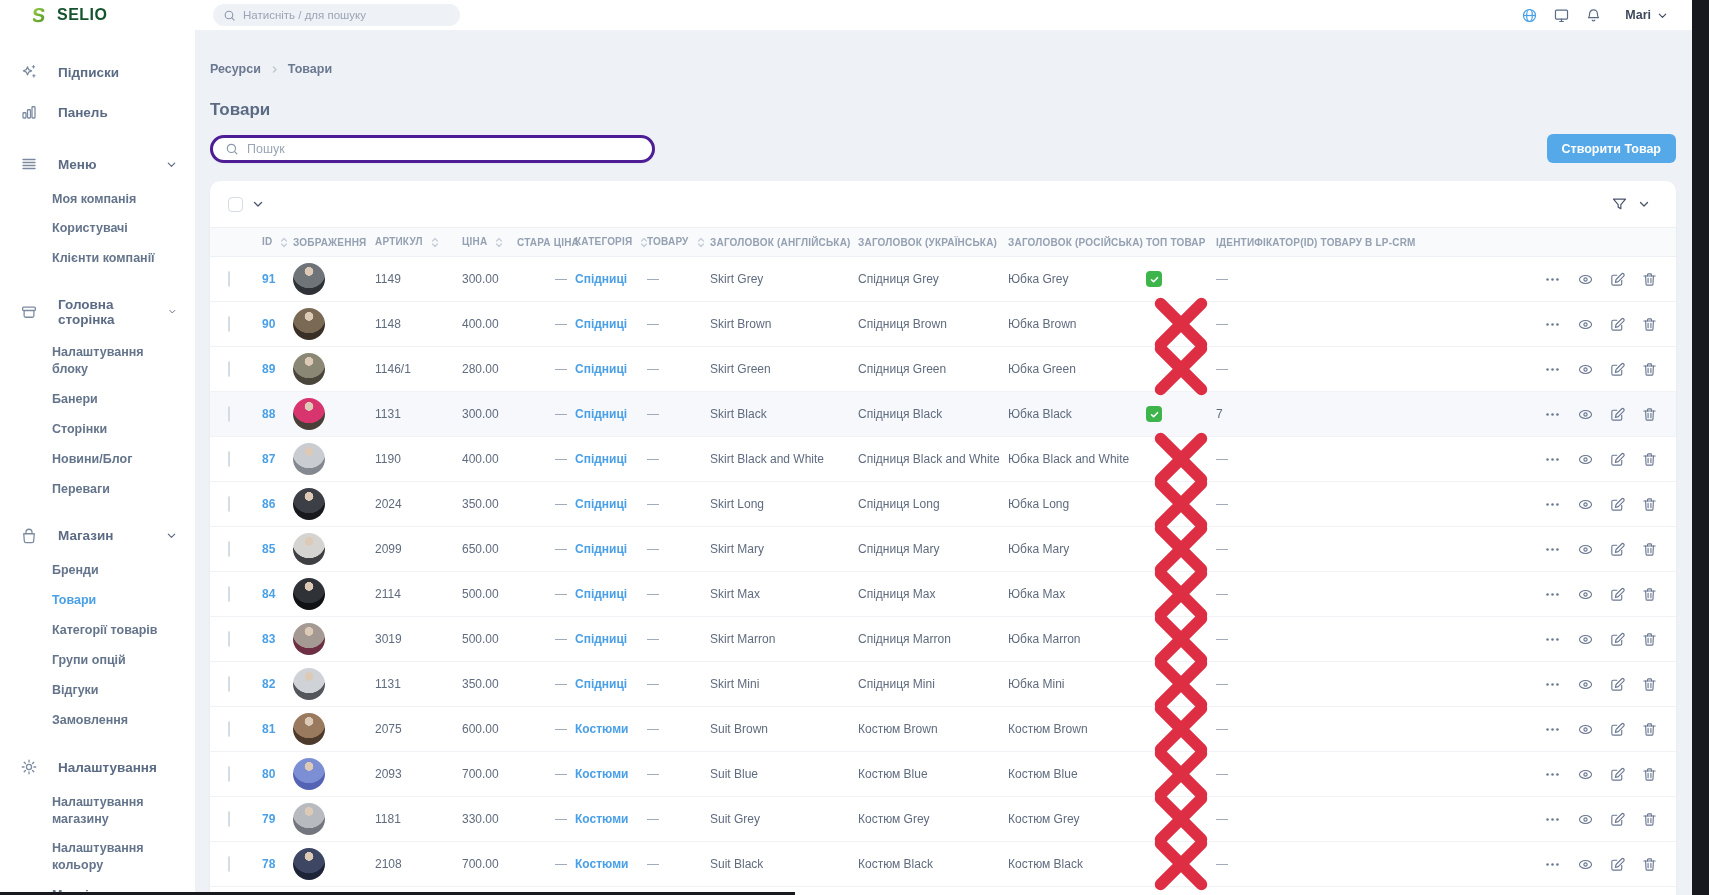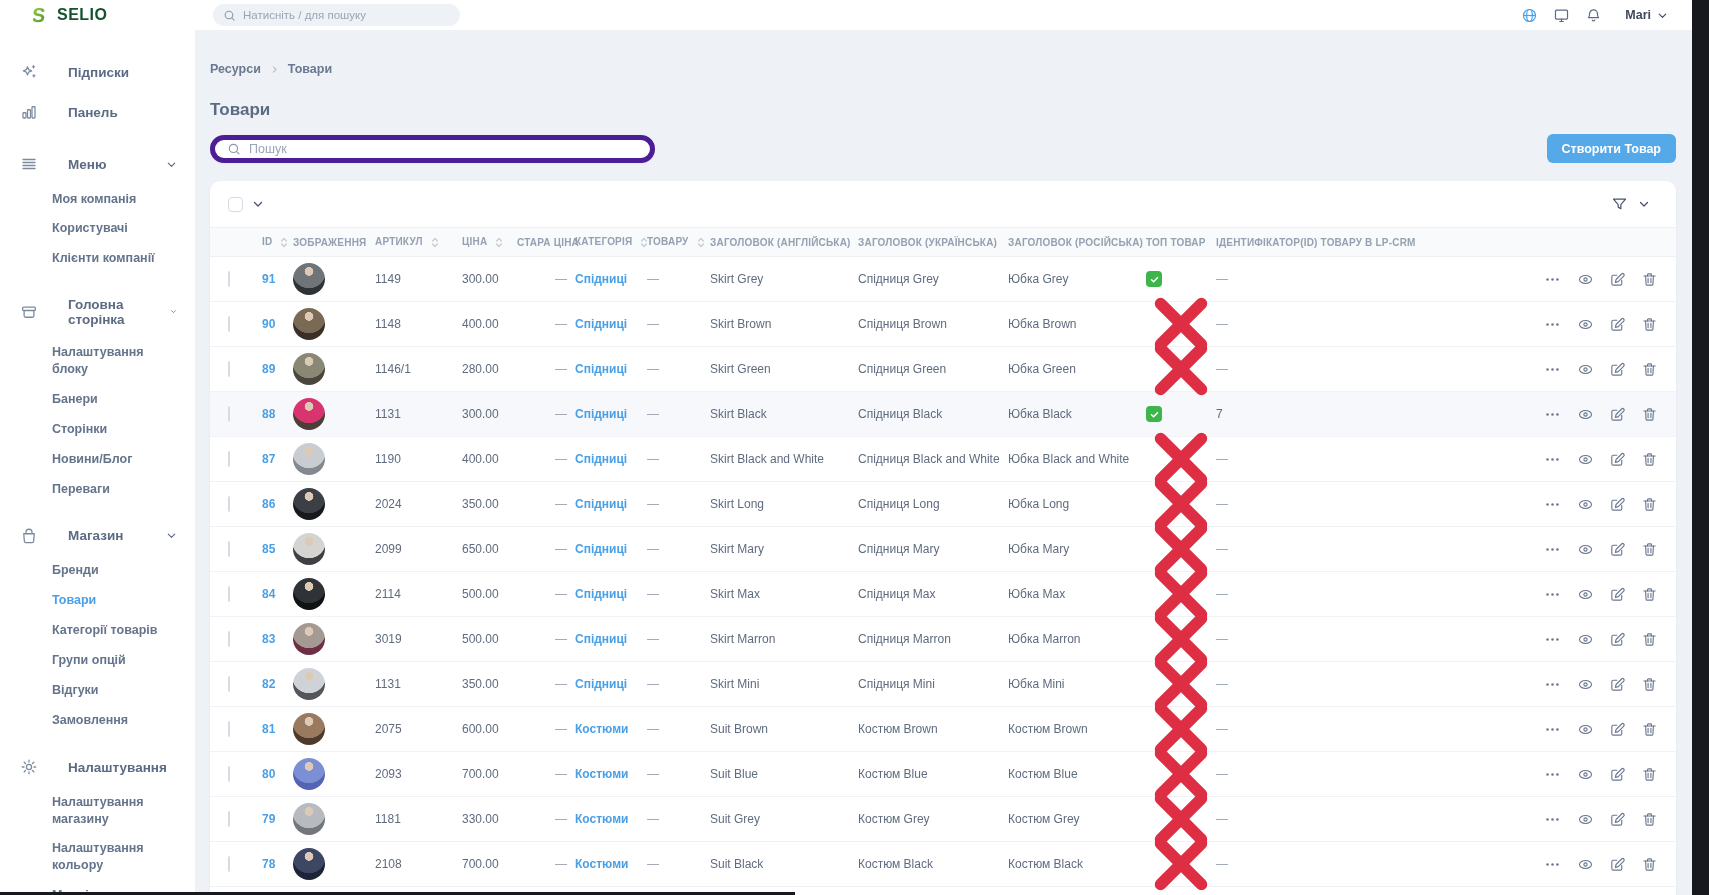--- a/index.html
+++ b/index.html
@@ -37,41 +37,41 @@
   .user-menu { display:flex; align-items:center; gap:6px; cursor:pointer; margin-left:8px; }
   .user-name { font-size:12.5px; font-weight:700; color:#3f4a5e; }
   .user-menu .icon { width:11px; height:11px; color:#3f4a5e; }
 
   
   .sidebar {
     position:absolute; left:0; top:30px; width:195px; height:865px;
     background:#ffffff; z-index:5; padding-top:22px; overflow:hidden;
   }
   .side-item {
-    display:flex; align-items:center; gap:30px; padding:11px 18px 11px 20px;
+    display:flex; align-items:center; gap:20px; padding:11px 18px 11px 20px;
     font-size:13.5px; font-weight:600; color:#5b6b84; cursor:pointer;
   }
   .side-item .s-ic { width:18px; height:18px; color:#7c8aa0; flex:0 0 auto; }
   .side-item .s-chev { width:11px; height:11px; color:#5b6b84; margin-left:auto; }
   .side-children { margin:0 0 10px 0; }
   .side-child {
     padding:6.5px 14px 6.5px 52px; font-size:12.5px; font-weight:600;
     color:#64748b; line-height:1.35; cursor:pointer;
   }
   .side-child.active { color:#4aa0e6; }
   .side-sec.gap { margin-top:12px; }
 
   
   .main { position:absolute; left:195px; top:30px; width:1497px; height:865px; padding-left:15px; }
   .breadcrumb { margin-top:32px; display:flex; align-items:center; gap:9px; font-size:12.5px; font-weight:600; color:#6a7890; }
   .bc-sep { width:9px; height:9px; color:#b7c0cc; }
   .page-title { margin-top:24px; font-size:17px; font-weight:700; color:#5b6b84; }
   .search-row { margin-top:14px; width:1466px; display:flex; align-items:center; }
   .content-search {
-    width:445px; height:28px; background:#fff; border:5px solid #4c1d95; border-radius:14px;
+    width:445px; height:28px; background:#fff; border:3px solid #4c1d95; border-radius:14px;
     display:flex; align-items:center; padding:0 12px; gap:8px;
     box-shadow:0 1px 2px rgba(16,24,40,.04);
     justify-content:center;
   }
   .content-search .icon { width:14px; height:14px; color:#8b98ab; }
   .content-search input { border:none; outline:none; flex:1; font-size:12.5px; color:#5f6b7e; font-family:inherit; background:transparent; }
   .content-search input::placeholder { color:#9aa5b5; }
   .create-btn {
     margin-left:auto; height:29px; padding:0 15px; background:#55a9e9; color:#fff;
     border:none; border-radius:6px; font-size:12.5px; font-weight:700; font-family:inherit; cursor:pointer;

